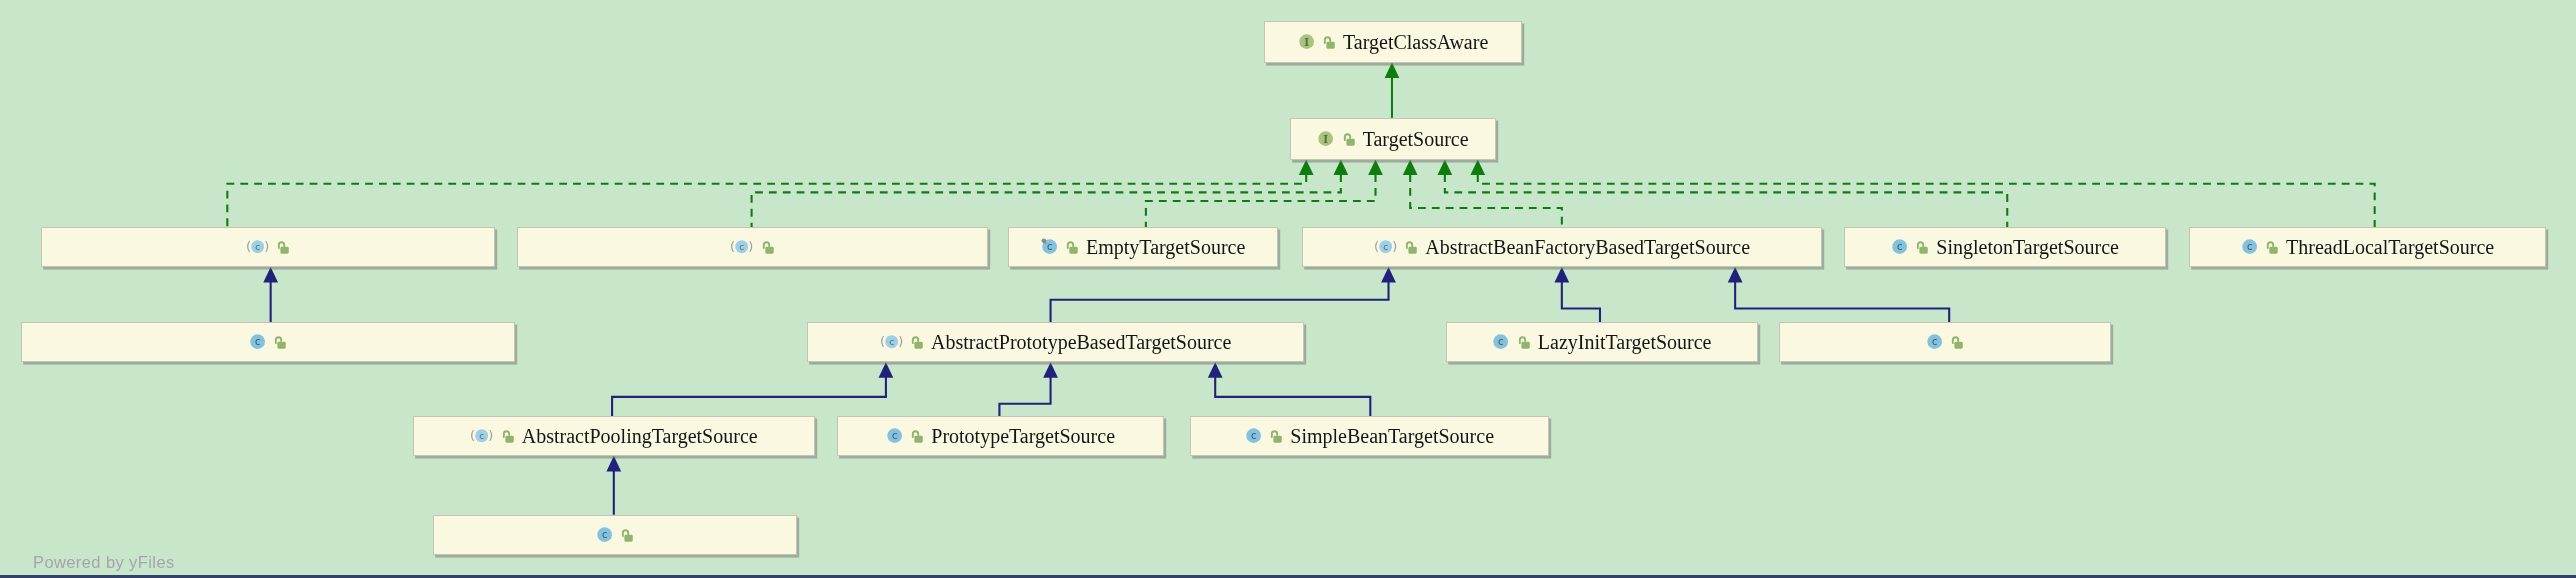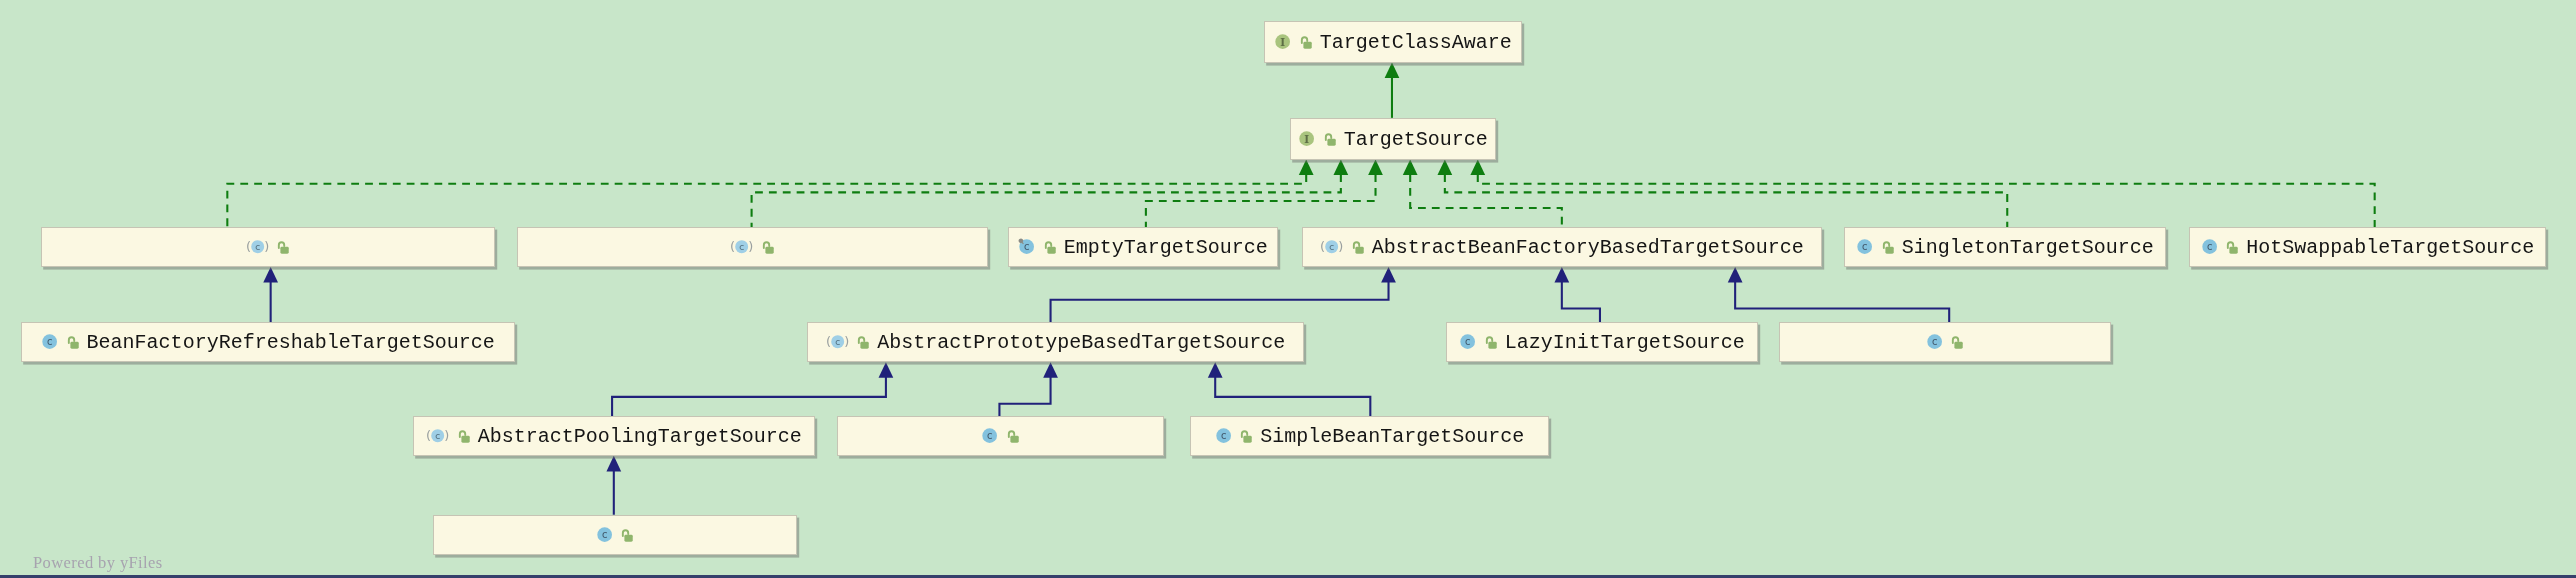--- a/index.html
+++ b/index.html
@@ -12,26 +12,26 @@
   #edges{position:absolute;left:0;top:0;z-index:1;}
   .node{
     position:absolute;z-index:2;box-sizing:border-box;
     display:flex;align-items:center;justify-content:center;gap:7px;
     background:#fbf8e2;border:0.9px solid #c6c4b4;
     box-shadow:2.2px 2.6px 0 rgba(105,105,105,0.45);
     white-space:nowrap;cursor:default;
   }
   .node .label{
     font-size:20px;color:#151515;letter-spacing:0px;
-    font-family:Liberation Mono, monospace;
+    font-family:Liberation Serif, serif;
   }
   .node .icon{display:flex;align-items:center;}
   .watermark{
     position:absolute;left:33px;top:553px;z-index:2;
-    font-family:Liberation Serif, serif;
+    font-family:Liberation Sans, sans-serif;
     font-size:16.5px;color:#a7a3af;letter-spacing:0.4px;
   }
   .bottom-edge{
     position:absolute;left:0;bottom:0;width:100%;height:2.6px;
     background:#35406b;z-index:3;
   }
 </style>
 </head>
 <body>
 
@@ -218,36 +218,35 @@
             <circle cx="10" cy="10" r="8.5" fill="#83c2de"></circle>
             <text x="10" y="14" font-size="12" text-anchor="middle" fill="#41586b" font-family="DejaVu Sans Mono,monospace">c</text>
           </svg>
         </span>
         <span class="icon">
           <svg width="14" height="16.5" viewBox="0 0 16 19">
             <path d="M3.2 10.5 V6.8 a3.1 3.1 0 0 1 6.2 0 V8" fill="none" stroke="#8fb56c" stroke-width="2.2" stroke-linecap="round"></path>
             <rect x="5" y="9" width="9.6" height="8" rx="1.6" fill="#8fb56c"></rect>
           </svg>
         </span>
-        <span class="label">HotSwappableTargetSource</span>
+        <span class="label">ThreadLocalTargetSource</span>
       </div>
       <div class="node" style="left: 21px; top: 322px; width: 494px; height: 40px;">
         <span class="icon">
           <svg width="17.3" height="17.3" viewBox="0 0 20 20">
             <circle cx="10" cy="10" r="8.5" fill="#83c2de"></circle>
             <text x="10" y="14" font-size="12" text-anchor="middle" fill="#41586b" font-family="DejaVu Sans Mono,monospace">c</text>
           </svg>
         </span>
         <span class="icon">
           <svg width="14" height="16.5" viewBox="0 0 16 19">
             <path d="M3.2 10.5 V6.8 a3.1 3.1 0 0 1 6.2 0 V8" fill="none" stroke="#8fb56c" stroke-width="2.2" stroke-linecap="round"></path>
             <rect x="5" y="9" width="9.6" height="8" rx="1.6" fill="#8fb56c"></rect>
           </svg>
         </span>
-        <span class="label">BeanFactoryRefreshableTargetSource</span>
       </div>
       <div class="node" style="left: 807px; top: 322px; width: 497px; height: 40px;">
         <span class="icon">
           <svg width="23.4" height="17.3" viewBox="0 0 27 20">
             <text x="0" y="15" font-size="15" fill="#9aa0a0" font-family="DejaVu Sans,sans-serif">(</text>
             <circle cx="13.5" cy="10" r="7.5" fill="#9fcfe6"></circle>
             <text x="13.5" y="13.7" font-size="11" text-anchor="middle" fill="#53707f" font-family="DejaVu Sans Mono,monospace">c</text>
             <text x="21" y="15" font-size="15" fill="#9aa0a0" font-family="DejaVu Sans,sans-serif">)</text>
           </svg>
         </span>
@@ -311,20 +310,21 @@
             <circle cx="10" cy="10" r="8.5" fill="#83c2de"></circle>
             <text x="10" y="14" font-size="12" text-anchor="middle" fill="#41586b" font-family="DejaVu Sans Mono,monospace">c</text>
           </svg>
         </span>
         <span class="icon">
           <svg width="14" height="16.5" viewBox="0 0 16 19">
             <path d="M3.2 10.5 V6.8 a3.1 3.1 0 0 1 6.2 0 V8" fill="none" stroke="#8fb56c" stroke-width="2.2" stroke-linecap="round"></path>
             <rect x="5" y="9" width="9.6" height="8" rx="1.6" fill="#8fb56c"></rect>
           </svg>
         </span>
+        <span class="label">PrototypeTargetSource</span>
       </div>
       <div class="node" style="left: 1190px; top: 416px; width: 359px; height: 40px;">
         <span class="icon">
           <svg width="17.3" height="17.3" viewBox="0 0 20 20">
             <circle cx="10" cy="10" r="8.5" fill="#83c2de"></circle>
             <text x="10" y="14" font-size="12" text-anchor="middle" fill="#41586b" font-family="DejaVu Sans Mono,monospace">c</text>
           </svg>
         </span>
         <span class="icon">
           <svg width="14" height="16.5" viewBox="0 0 16 19">

